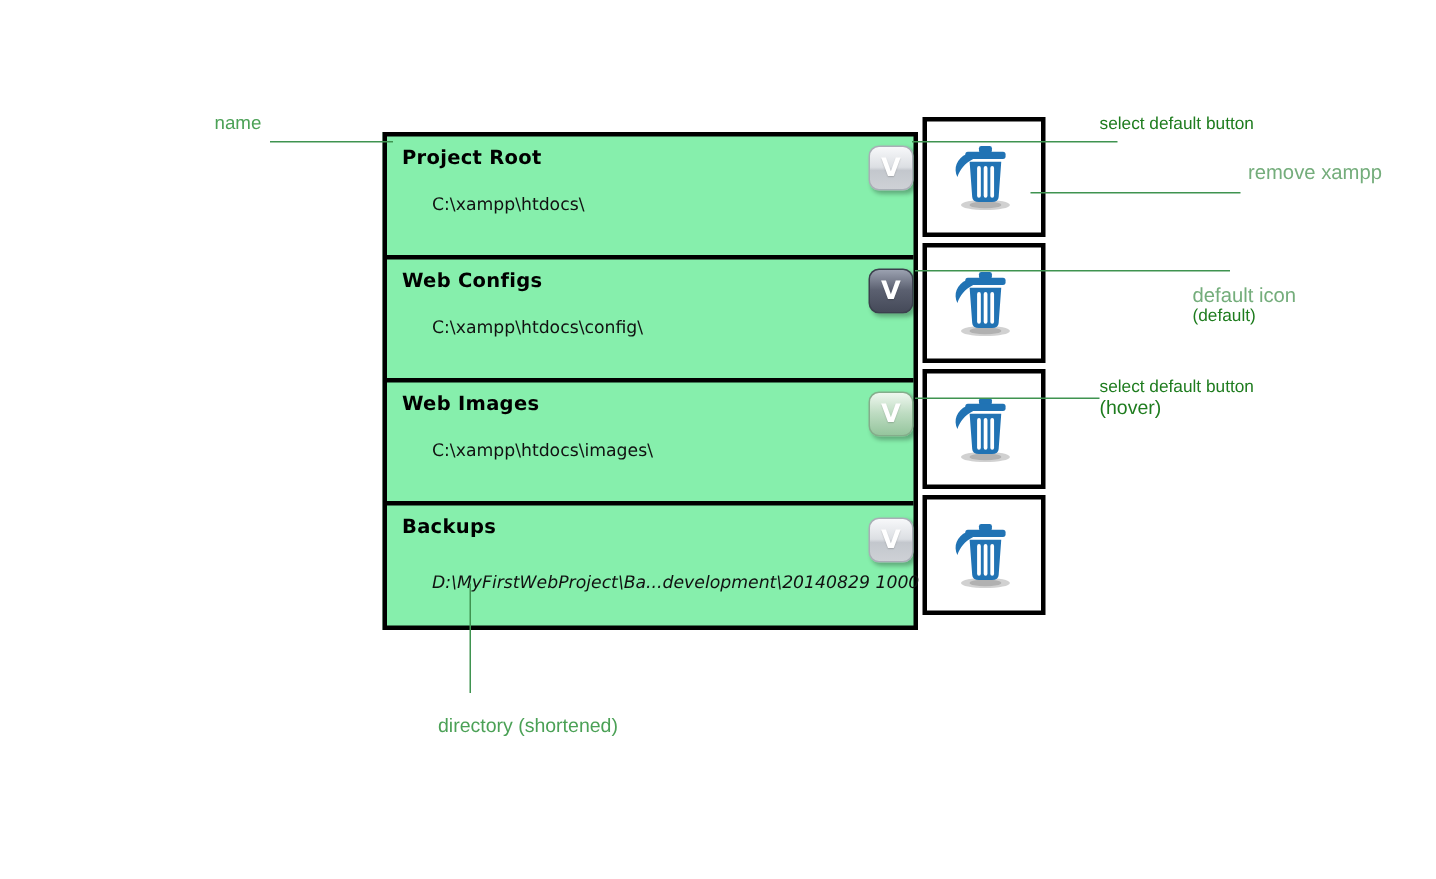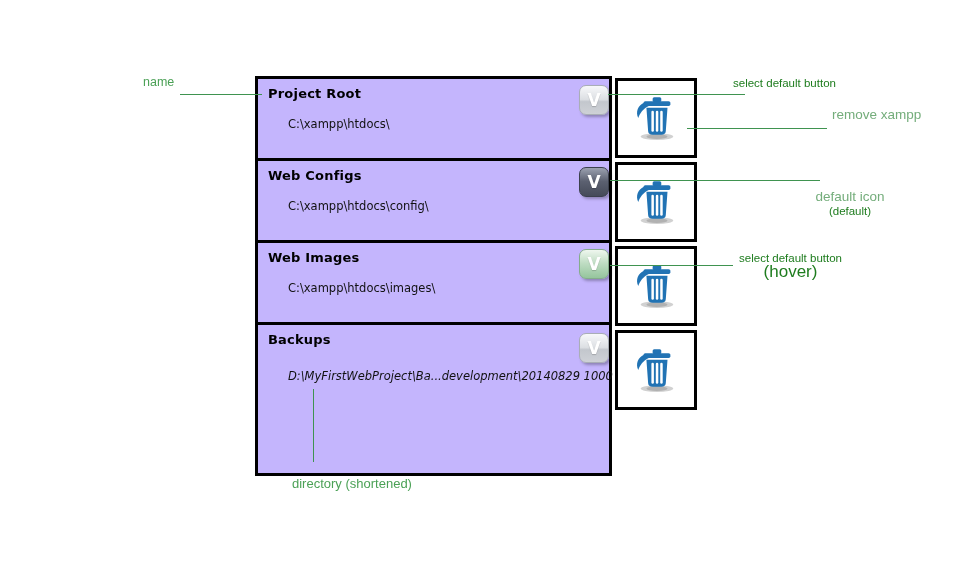--- a/index.html
+++ b/index.html
@@ -10,22 +10,22 @@
     --trash-blue:#2173b4;
     --border-black:#000000;
   }
   html,body{margin:0;padding:0;background:#fff;}
   #canvas{
     position:relative;width:957px;height:586px;background:#ffffff;
     font-family:"DejaVu Sans",sans-serif;overflow:hidden;
   }
   
   .dir-table{
-    position:absolute;left:255px;top:76px;width:357px;height:400px;
-    border:3px solid var(--border-black);box-sizing:border-box;background:#c4b5fd;
+    position:absolute;left:255px;top:88px;width:357px;height:332px;
+    border:3px solid var(--border-black);box-sizing:border-box;background:#86efac;
   }
   .dir-row{position:relative;height:79px;border-bottom:3px solid var(--border-black);}
   .dir-row:last-child{height:80px;border-bottom:none;}
   .dir-name{
     position:absolute;left:10px;top:7px;font-size:13px;font-weight:700;color:#000;
     letter-spacing:.2px;white-space:nowrap;
   }
   .dir-path{
     position:absolute;left:30px;top:38px;font-size:11.5px;color:#111;white-space:nowrap;
   }
@@ -56,21 +56,21 @@
     position:absolute;left:615px;width:82px;height:80px;
     border:3px solid var(--border-black);box-sizing:border-box;background:#fff;
     display:flex;align-items:center;justify-content:center;cursor:pointer;
   }
   .trash-box svg{color:var(--trash-blue);}
   
   .ann{position:absolute;font-family:Liberation Sans, sans-serif;white-space:nowrap;}
   .ann.small{font-size:11.5px;color:var(--annotation-dark-green);}
   .ann.mid{font-size:12.5px;color:var(--annotation-mid-green);}
   .ann.large{font-size:13.5px;color:var(--annotation-light-green);}
-  .ann-block{text-align:center;line-height:14px;}
+  .ann-block{line-height:14px;}
   .hline{position:absolute;height:1px;background:var(--line-green);}
   .vline{position:absolute;width:1px;background:var(--line-green);}
 </style>
 </head>
 <body>
 
 <div id="canvas">
 
   <div class="dir-table">
 
@@ -189,21 +189,21 @@
   <div class="ann small" style="left:733px;top:77px;">select default button</div>
   <div class="ann large" style="left:832px;top:107px;">remove xampp</div>
 
   <div class="ann ann-block" style="left:795px;top:190px;width:110px;">
     <div class="large" style="font-size:13.5px;color:var(--annotation-light-green);">default icon</div>
     <div class="small" style="font-size:11.5px;color:var(--annotation-dark-green);">(default)</div>
   </div>
 
   <div class="ann ann-block" style="left:733px;top:251px;width:115px;">
     <div class="small" style="font-size:11.5px;color:var(--annotation-dark-green);">select default button</div>
-    <div class="small" style="font-size:17px;color:var(--annotation-dark-green);">(hover)</div>
+    <div class="small" style="font-size:13px;color:var(--annotation-dark-green);">(hover)</div>
   </div>
 
   <div class="ann mid" style="left:292px;top:476px;font-size:13px;">directory (shortened)</div>
 
   <div class="hline" style="left:180px;top:94px;width:82px;"></div>
   <div class="hline" style="left:608px;top:94px;width:137px;"></div>
   <div class="hline" style="left:687px;top:128px;width:140px;"></div>
   <div class="hline" style="left:610px;top:180px;width:210px;"></div>
   <div class="hline" style="left:610px;top:265px;width:123px;"></div>
   <div class="vline" style="left:313px;top:389px;height:73px;"></div>

